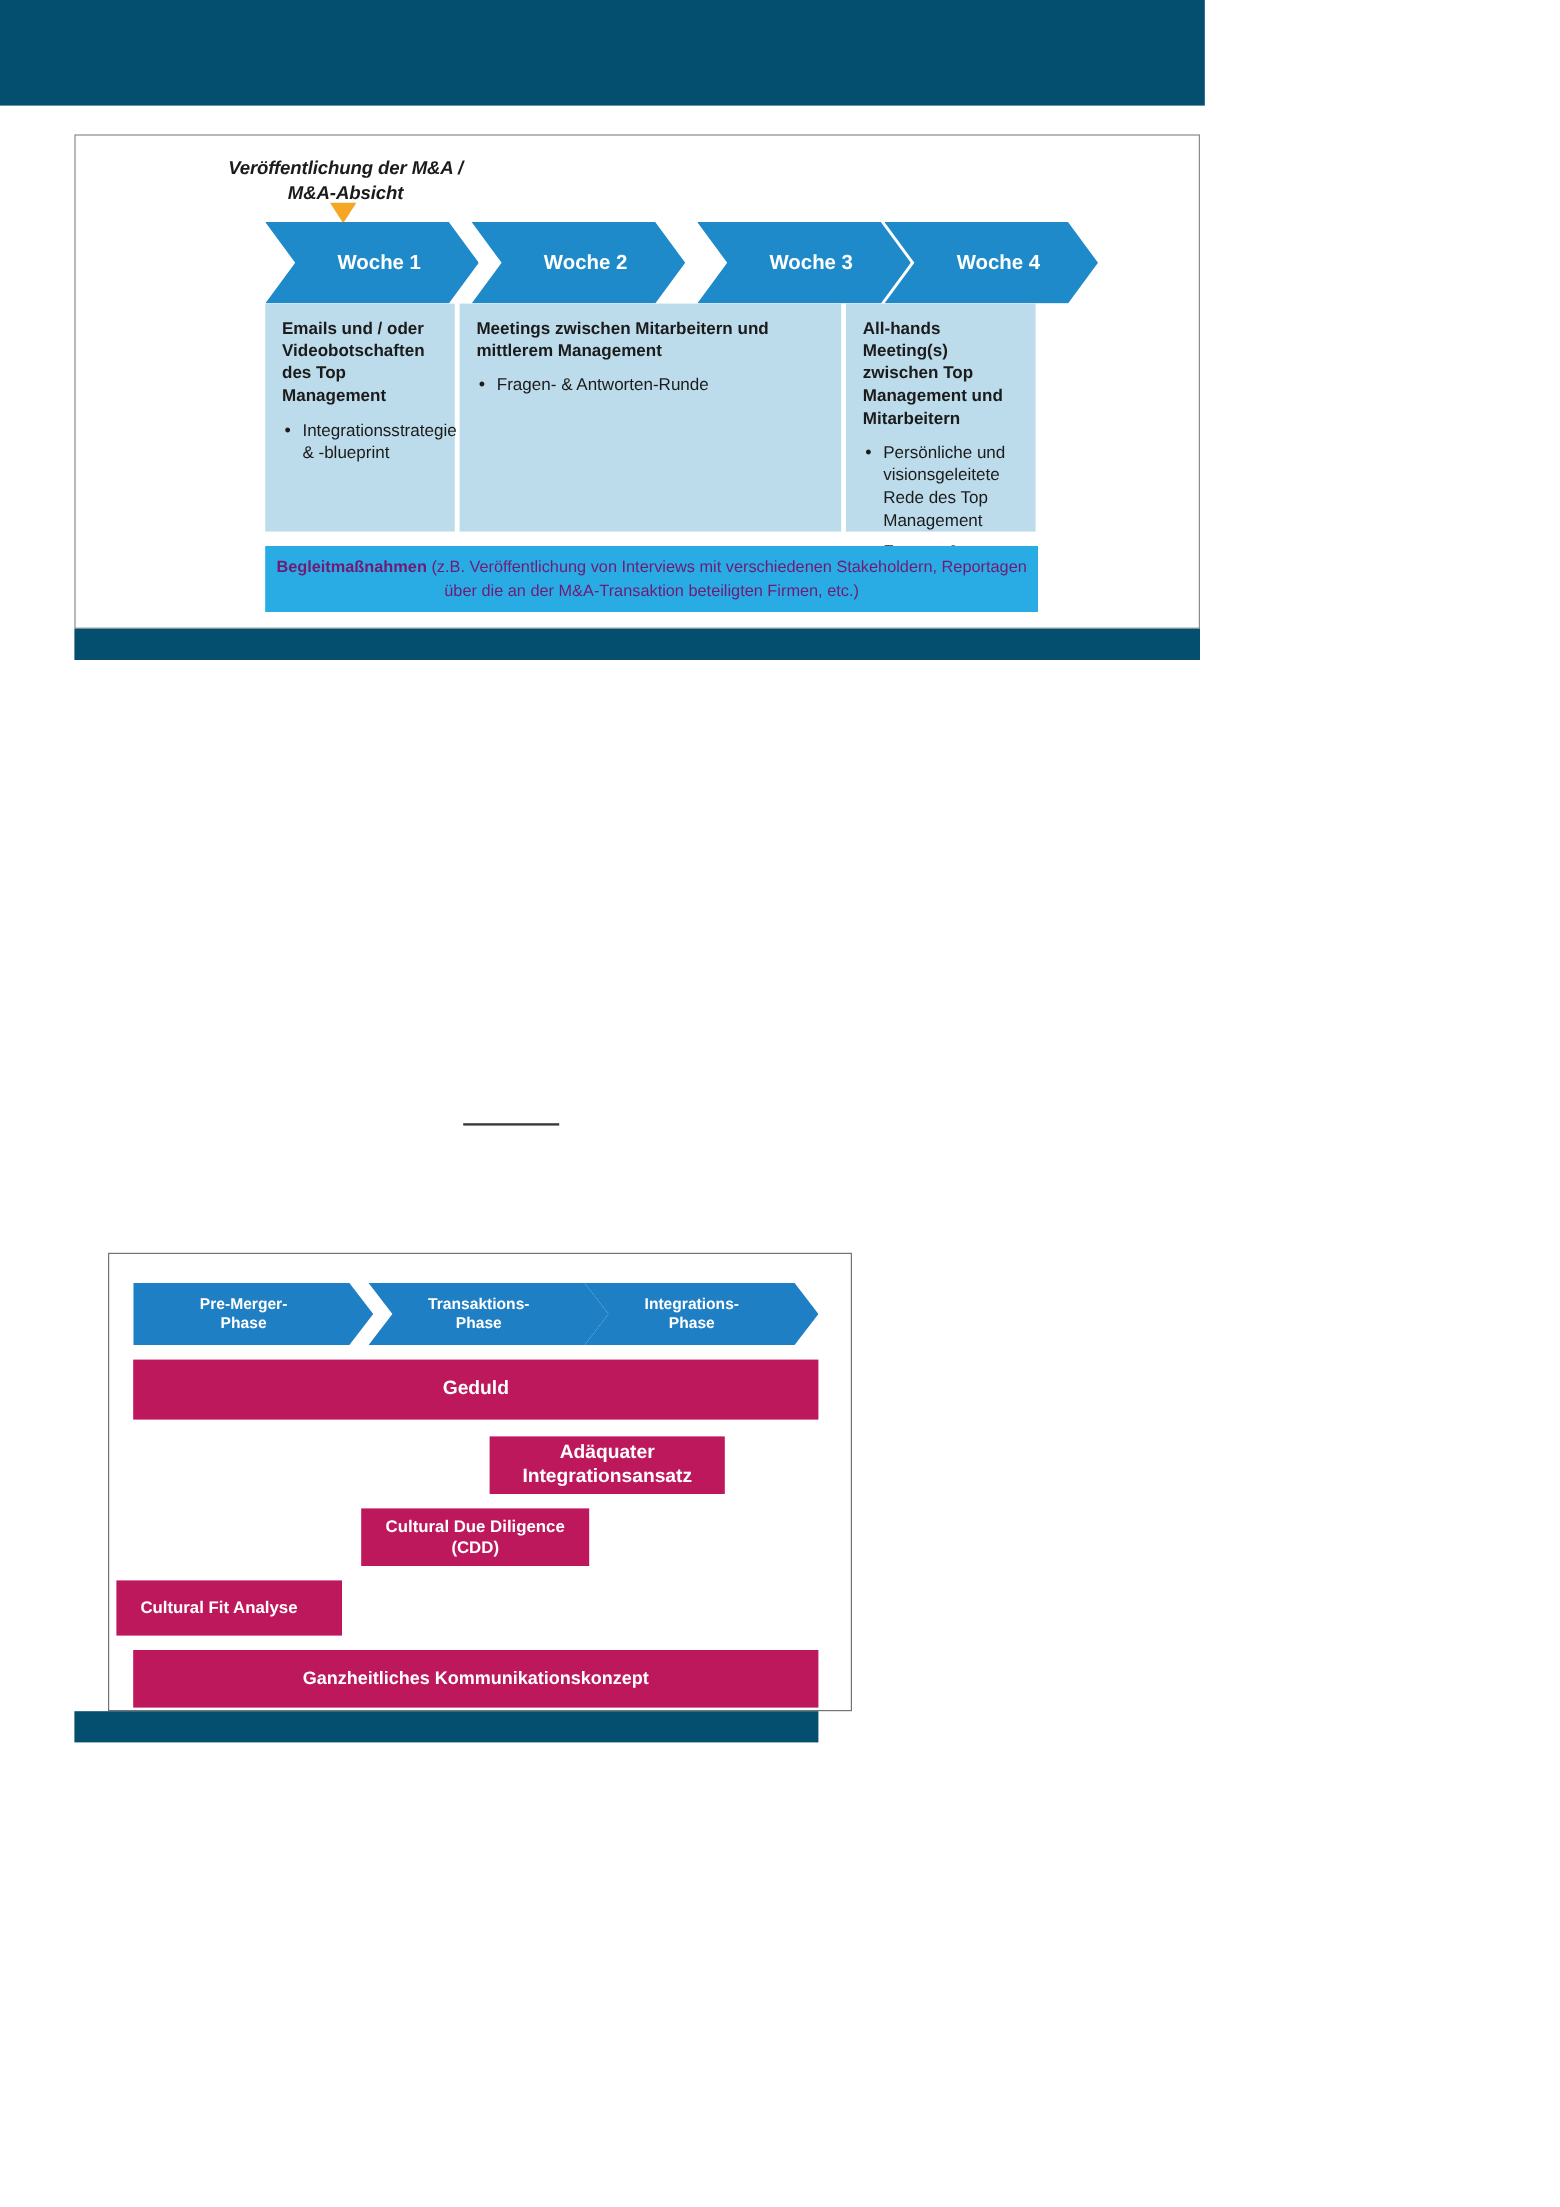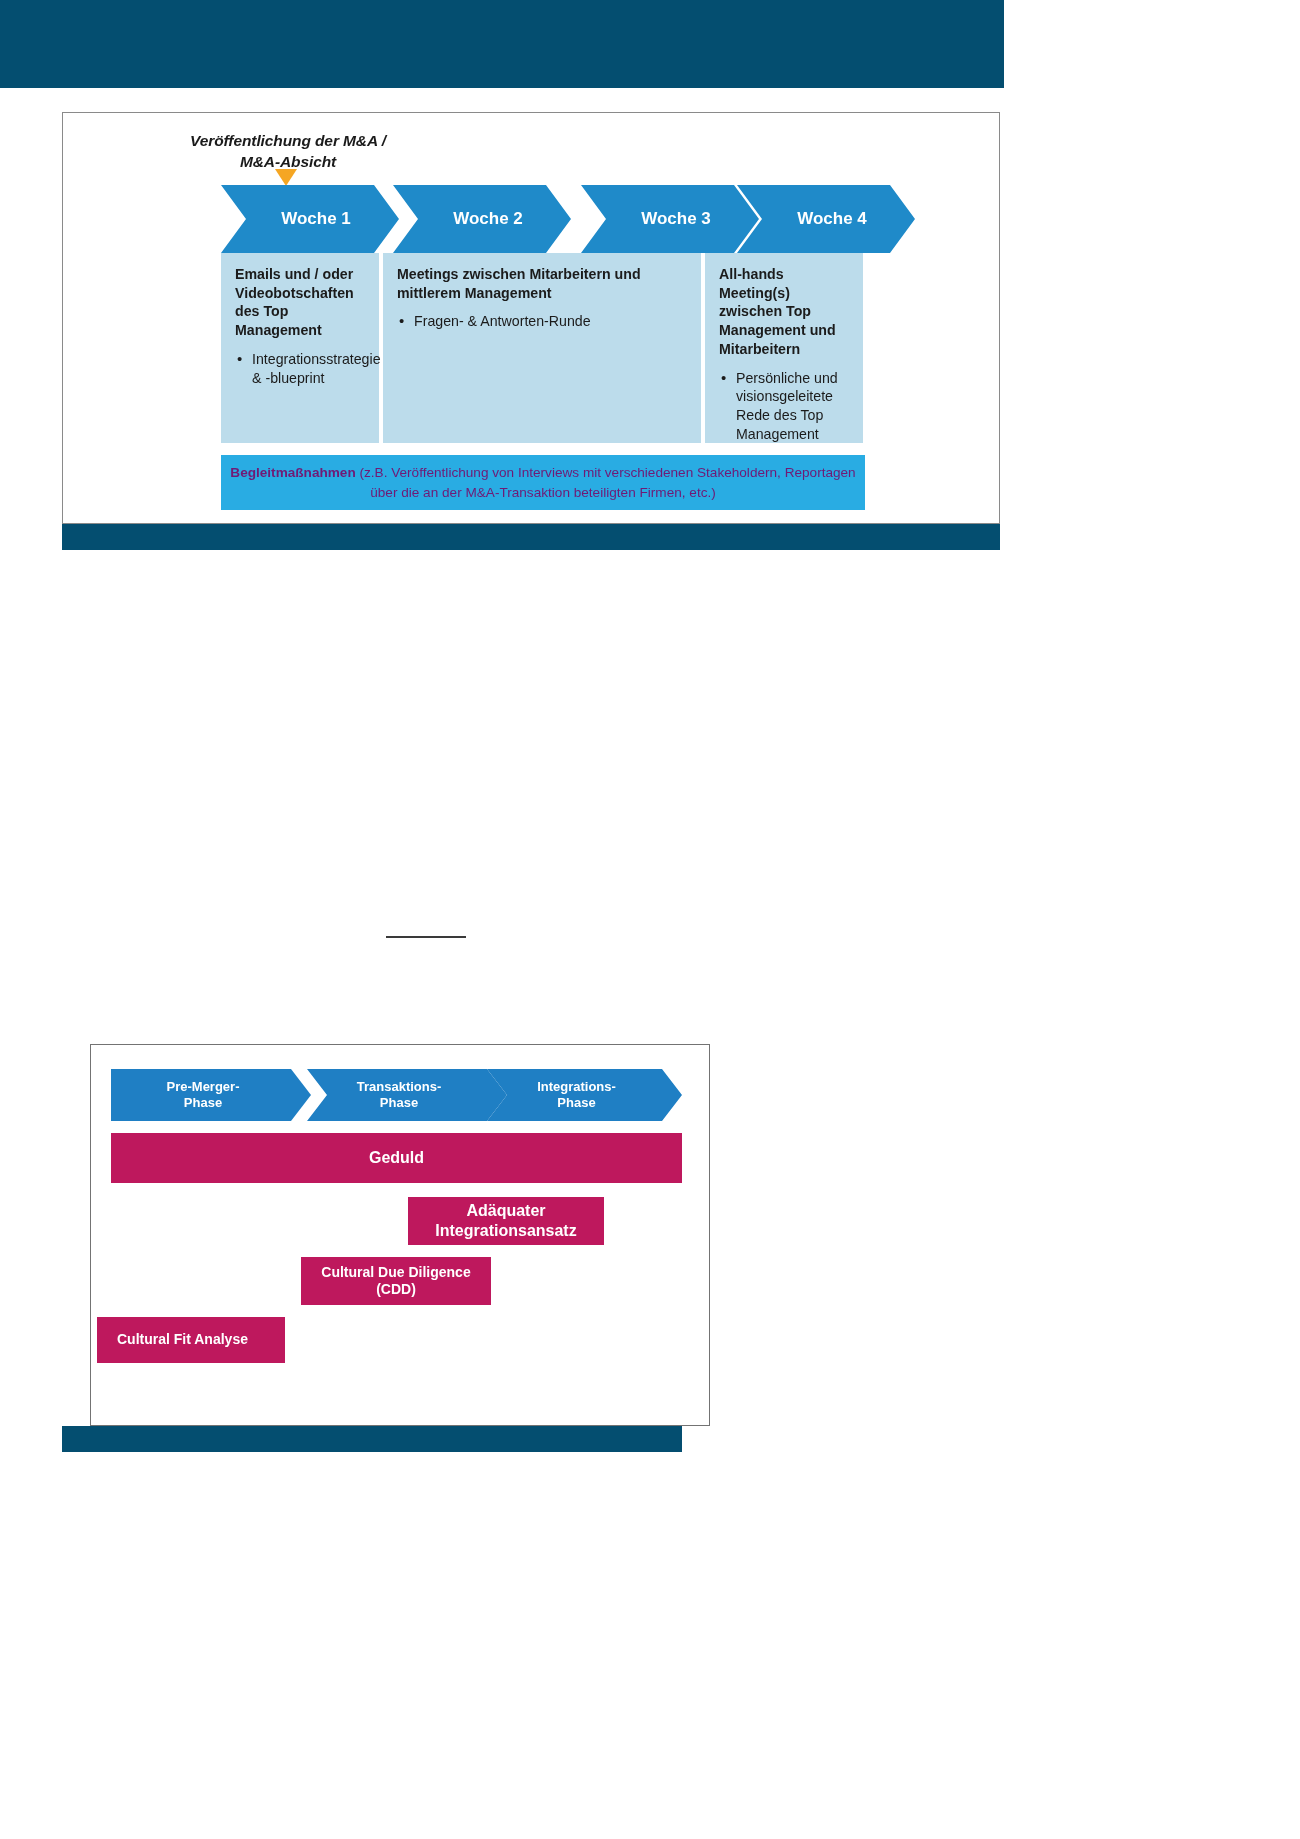--- a/index.html
+++ b/index.html
@@ -211,14 +211,17 @@
     <span>
       <span>Cultural Due Diligence</span><br>
       <span>(CDD)</span>
     </span>
   </div>
 
   <div class="bar b-cfa">
     <span>Cultural Fit Analyse</span>
   </div>
 
+  <div class="bar b-komm">
+    <span>Ganzheitliches Kommunikationskonzept</span>
+  </div>
 </div>
 <div class="fig2-foot"></div>
 
 </body></html>

